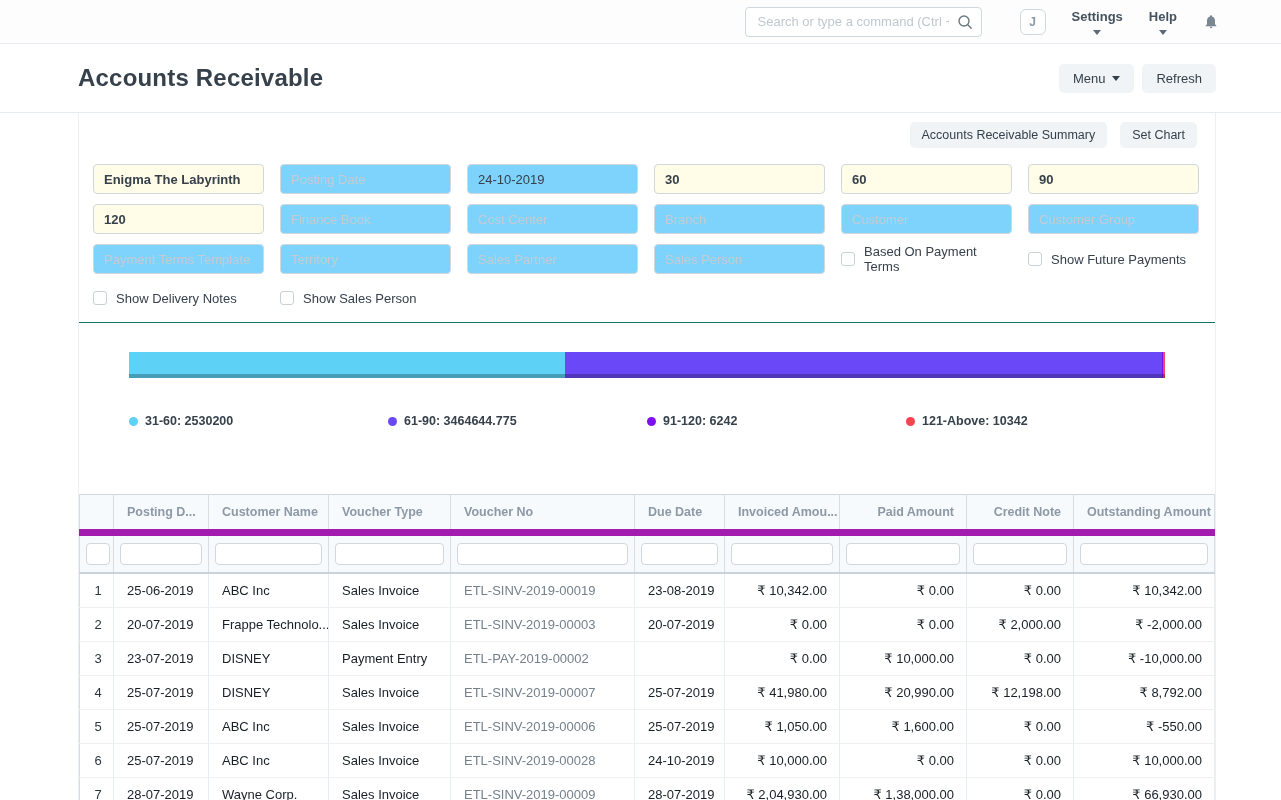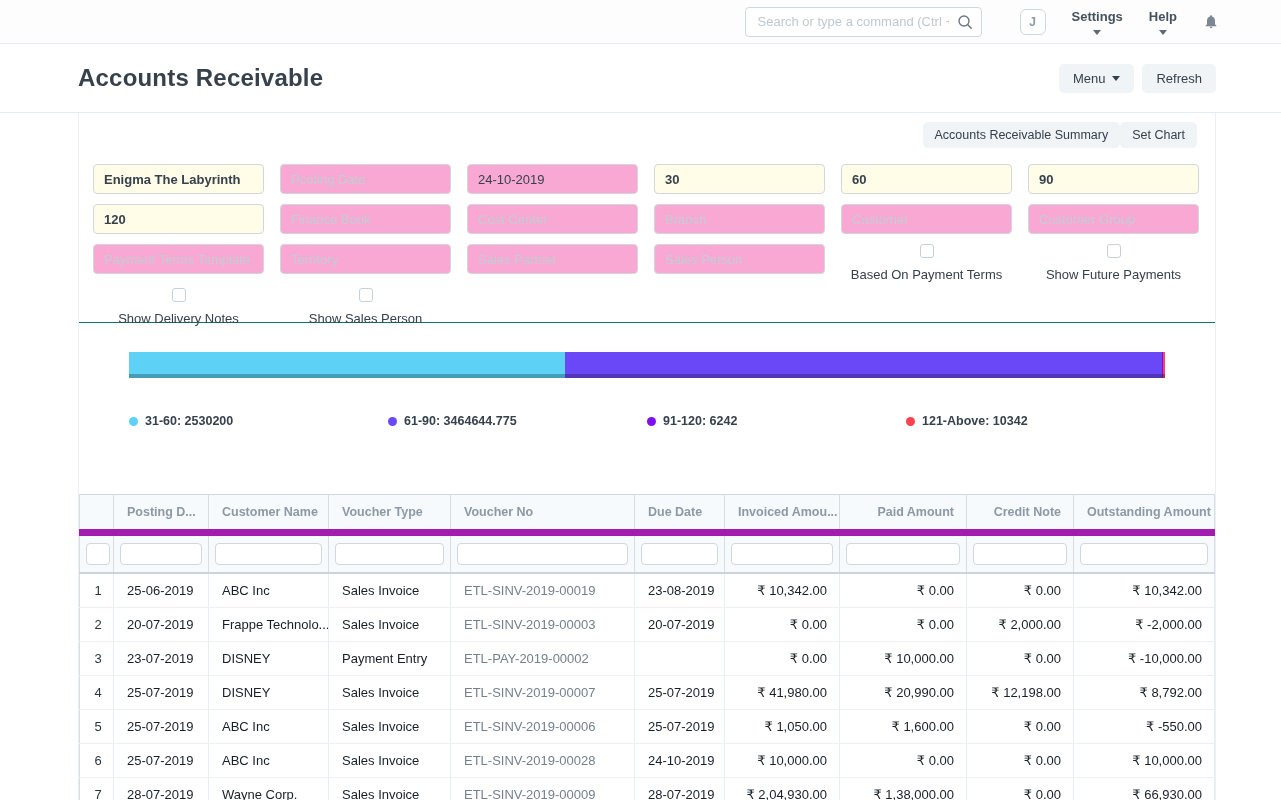--- a/index.html
+++ b/index.html
@@ -28,32 +28,32 @@
   .page-head { height:69px; border-bottom:1px solid #e6ebf0; display:flex; align-items:center;
     justify-content:space-between; padding:0 65px 0 78px; background:#fff; }
   .page-title { font-size:24px; font-weight:700; color:#36414c; letter-spacing:.2px; }
   .head-actions { display:flex; gap:8px; }
   .btn { background:#f0f4f7; color:#36414c; border:none; border-radius:5px; font-size:13px;
     font-family:inherit; padding:7px 14px; cursor:pointer; display:inline-flex; align-items:center; gap:7px; }
   .btn .caret { border-top-color:#36414c; }
 
   
   .report-container { margin:0 65px 0 78px; border-left:1px solid #eceff3; border-right:1px solid #eceff3; }
-  .report-actions { display:flex; justify-content:flex-end; gap:0; padding:9px 18px 8px; }
+  .report-actions { display:flex; justify-content:flex-end; gap:13px; padding:9px 18px 8px; }
   .btn-sm { background:#f0f4f7; color:#36414c; border:none; border-radius:5px; font-size:12.5px;
     font-family:inherit; padding:6px 12px; cursor:pointer; }
 
   
   .filter-section { padding:8px 0 14px 14px; border-bottom:1px solid #0f766e;
     display:grid; grid-template-columns:repeat(6,171px); column-gap:16px; row-gap:10px; }
   .filter-input { height:30px; width:171px; border:1px solid #d1d8dd; border-radius:4px;
-    padding:0 10px; font-size:13px; font-family:inherit; color:#36414c; background:#f9a8d4; outline:none; }
+    padding:0 10px; font-size:13px; font-family:inherit; color:#36414c; background:#7dd3fc; outline:none; }
   .filter-input::placeholder { color:#c3ccd3; }
   .filter-input.filled { background:#fffce7; font-weight:700; }
-  .checkbox-field { display:flex; align-items:center; gap:9px; font-size:13px; color:#36414c; height:30px;flex-direction:column; }
+  .checkbox-field { display:flex; align-items:center; gap:9px; font-size:13px; color:#36414c; height:30px; }
   .checkbox-field.row4 { height:20px; margin-top:4px; }
   .checkbox { width:14px; height:14px; border:1px solid #c7d0d8; border-radius:3px; background:#fff;
     flex:0 0 auto; cursor:pointer; }
   .col5 { grid-column:5; } .col6 { grid-column:6; } .col1 { grid-column:1; } .col2 { grid-column:2; }
 
   
   .chart-section { padding:29px 50px 0; }
   .chart-bar { height:26px; display:flex; width:100%; }
   .chart-segment { position:relative; height:100%; }
   .chart-segment::after { content:""; position:absolute; left:0; right:0; bottom:0; height:4px;

